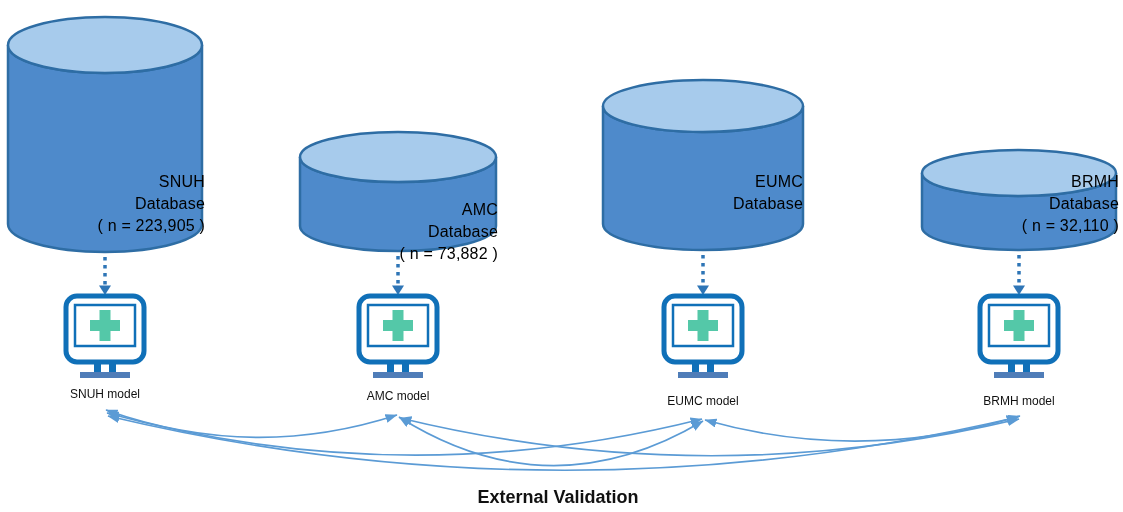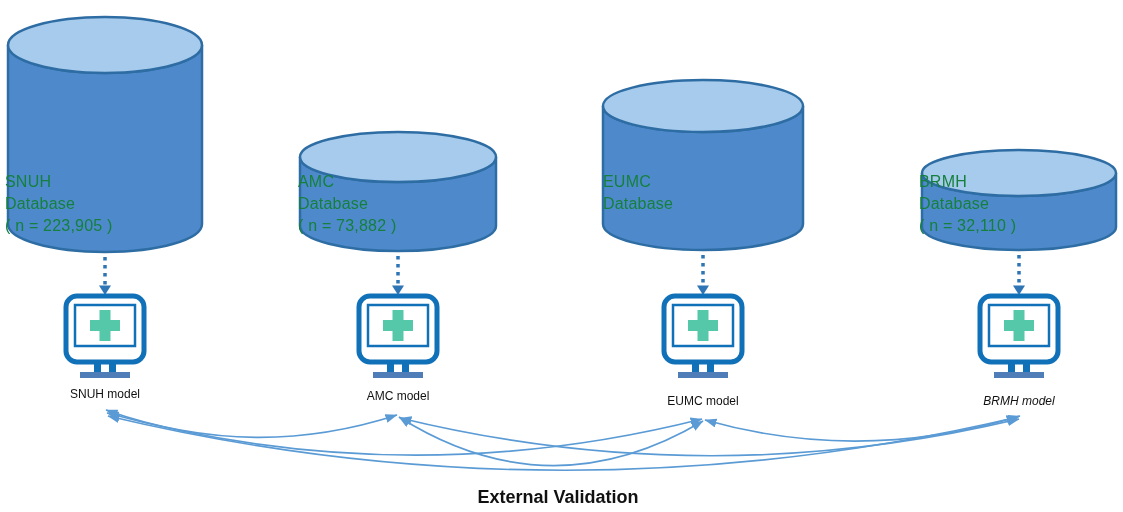--- a/index.html
+++ b/index.html
@@ -8,22 +8,22 @@
     width:1123px;height:512px;
     background:#ffffff;
     overflow:hidden;
     font-family:"Liberation Sans", sans-serif;
   }
   .canvas svg{position:absolute;left:0;top:0;}
   .dbtext{
     position:absolute;
     width:200px;
     top:171px;
-    text-align:left;
-    color:#15803d;
+    text-align:right;
+    color:#000000;
     font-size:16px;
     line-height:22px;
     letter-spacing:.2px;
   }
   .modellabel{
     position:absolute;
     width:180px;
     text-align:center;
     color:#111111;
     font-size:12px;
@@ -132,35 +132,35 @@
       <path d="M400,418 Q709,493 1019,419" marker-start="url(#vh)" marker-end="url(#vh)"></path>
       <path d="M705,420 Q861,464 1020,416" marker-start="url(#vh)" marker-end="url(#vh)"></path>
     </g>
   </svg>
 
   <div class="dbtext" style="left:5px;">
     <div>SNUH</div>
     <div>Database</div>
     <div>( n = 223,905 )</div>
   </div>
-  <div class="dbtext" style="left:298px;">
+  <div class="dbtext" style="left:298px;margin-top:28px;">
     <div>AMC</div>
     <div>Database</div>
     <div>( n = 73,882 )</div>
   </div>
   <div class="dbtext" style="left:603px;">
     <div>EUMC</div>
     <div>Database</div>
   </div>
   <div class="dbtext" style="left:919px;">
     <div>BRMH</div>
     <div>Database</div>
     <div>( n = 32,110 )</div>
   </div>
 
   <div class="modellabel" style="left:15px;top:383px;">SNUH model</div>
   <div class="modellabel" style="left:308px;top:385px;">AMC model</div>
   <div class="modellabel" style="left:613px;top:390px;">EUMC model</div>
-  <div class="modellabel" style="left:929px;top:390px;font-style:italic;">BRMH model</div>
+  <div class="modellabel" style="left:929px;top:390px;">BRMH model</div>
 
   <div class="extval">External Validation</div>
 
 </div>
 
 </body></html>

